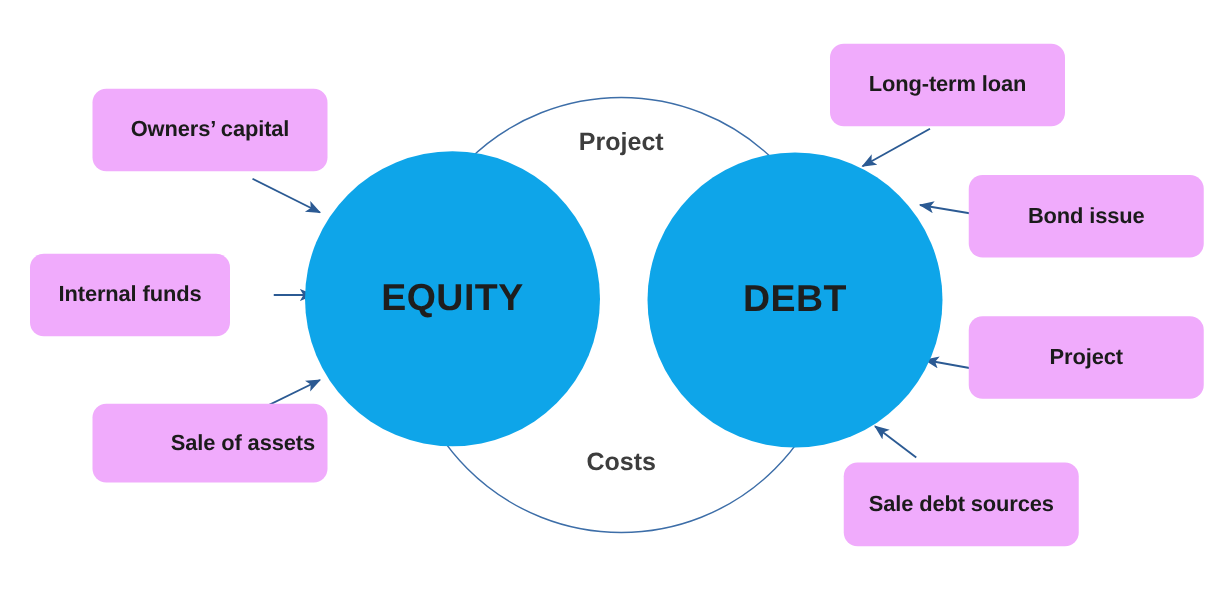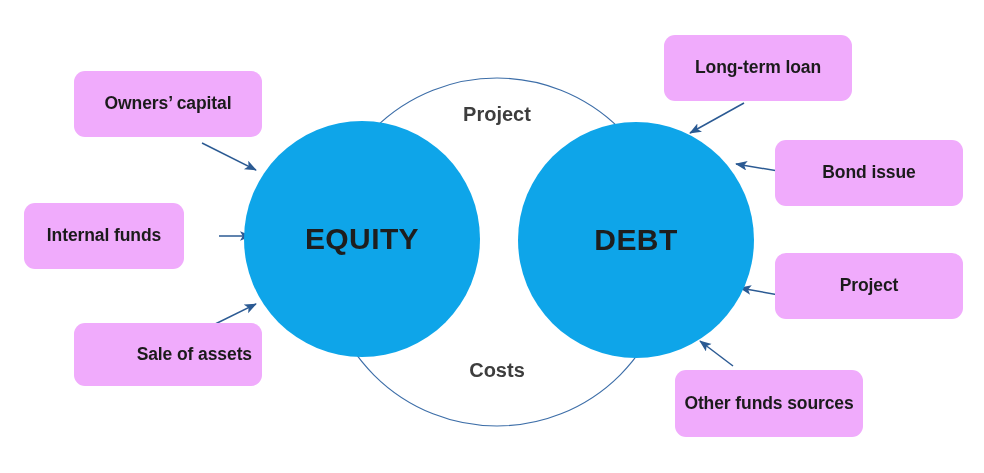--- a/index.html
+++ b/index.html
@@ -129,16 +129,16 @@
   <div class="node-box" style="left:664px; top:35px; width:188px; height:66px;">
     <span class="node-label">Long-term loan</span>
   </div>
   <div class="node-box" style="left:775px; top:140px; width:188px; height:66px;align-items:center;">
     <span class="node-label">Bond issue</span>
   </div>
   <div class="node-box" style="left:775px; top:253px; width:188px; height:66px;">
     <span class="node-label">Project</span>
   </div>
   <div class="node-box" style="left:675px; top:370px; width:188px; height:67px;">
-    <span class="node-label">Other funds sources</span>
+    <span class="node-label">Sale debt sources</span>
   </div>
 
 </div>
 
 </body></html>

